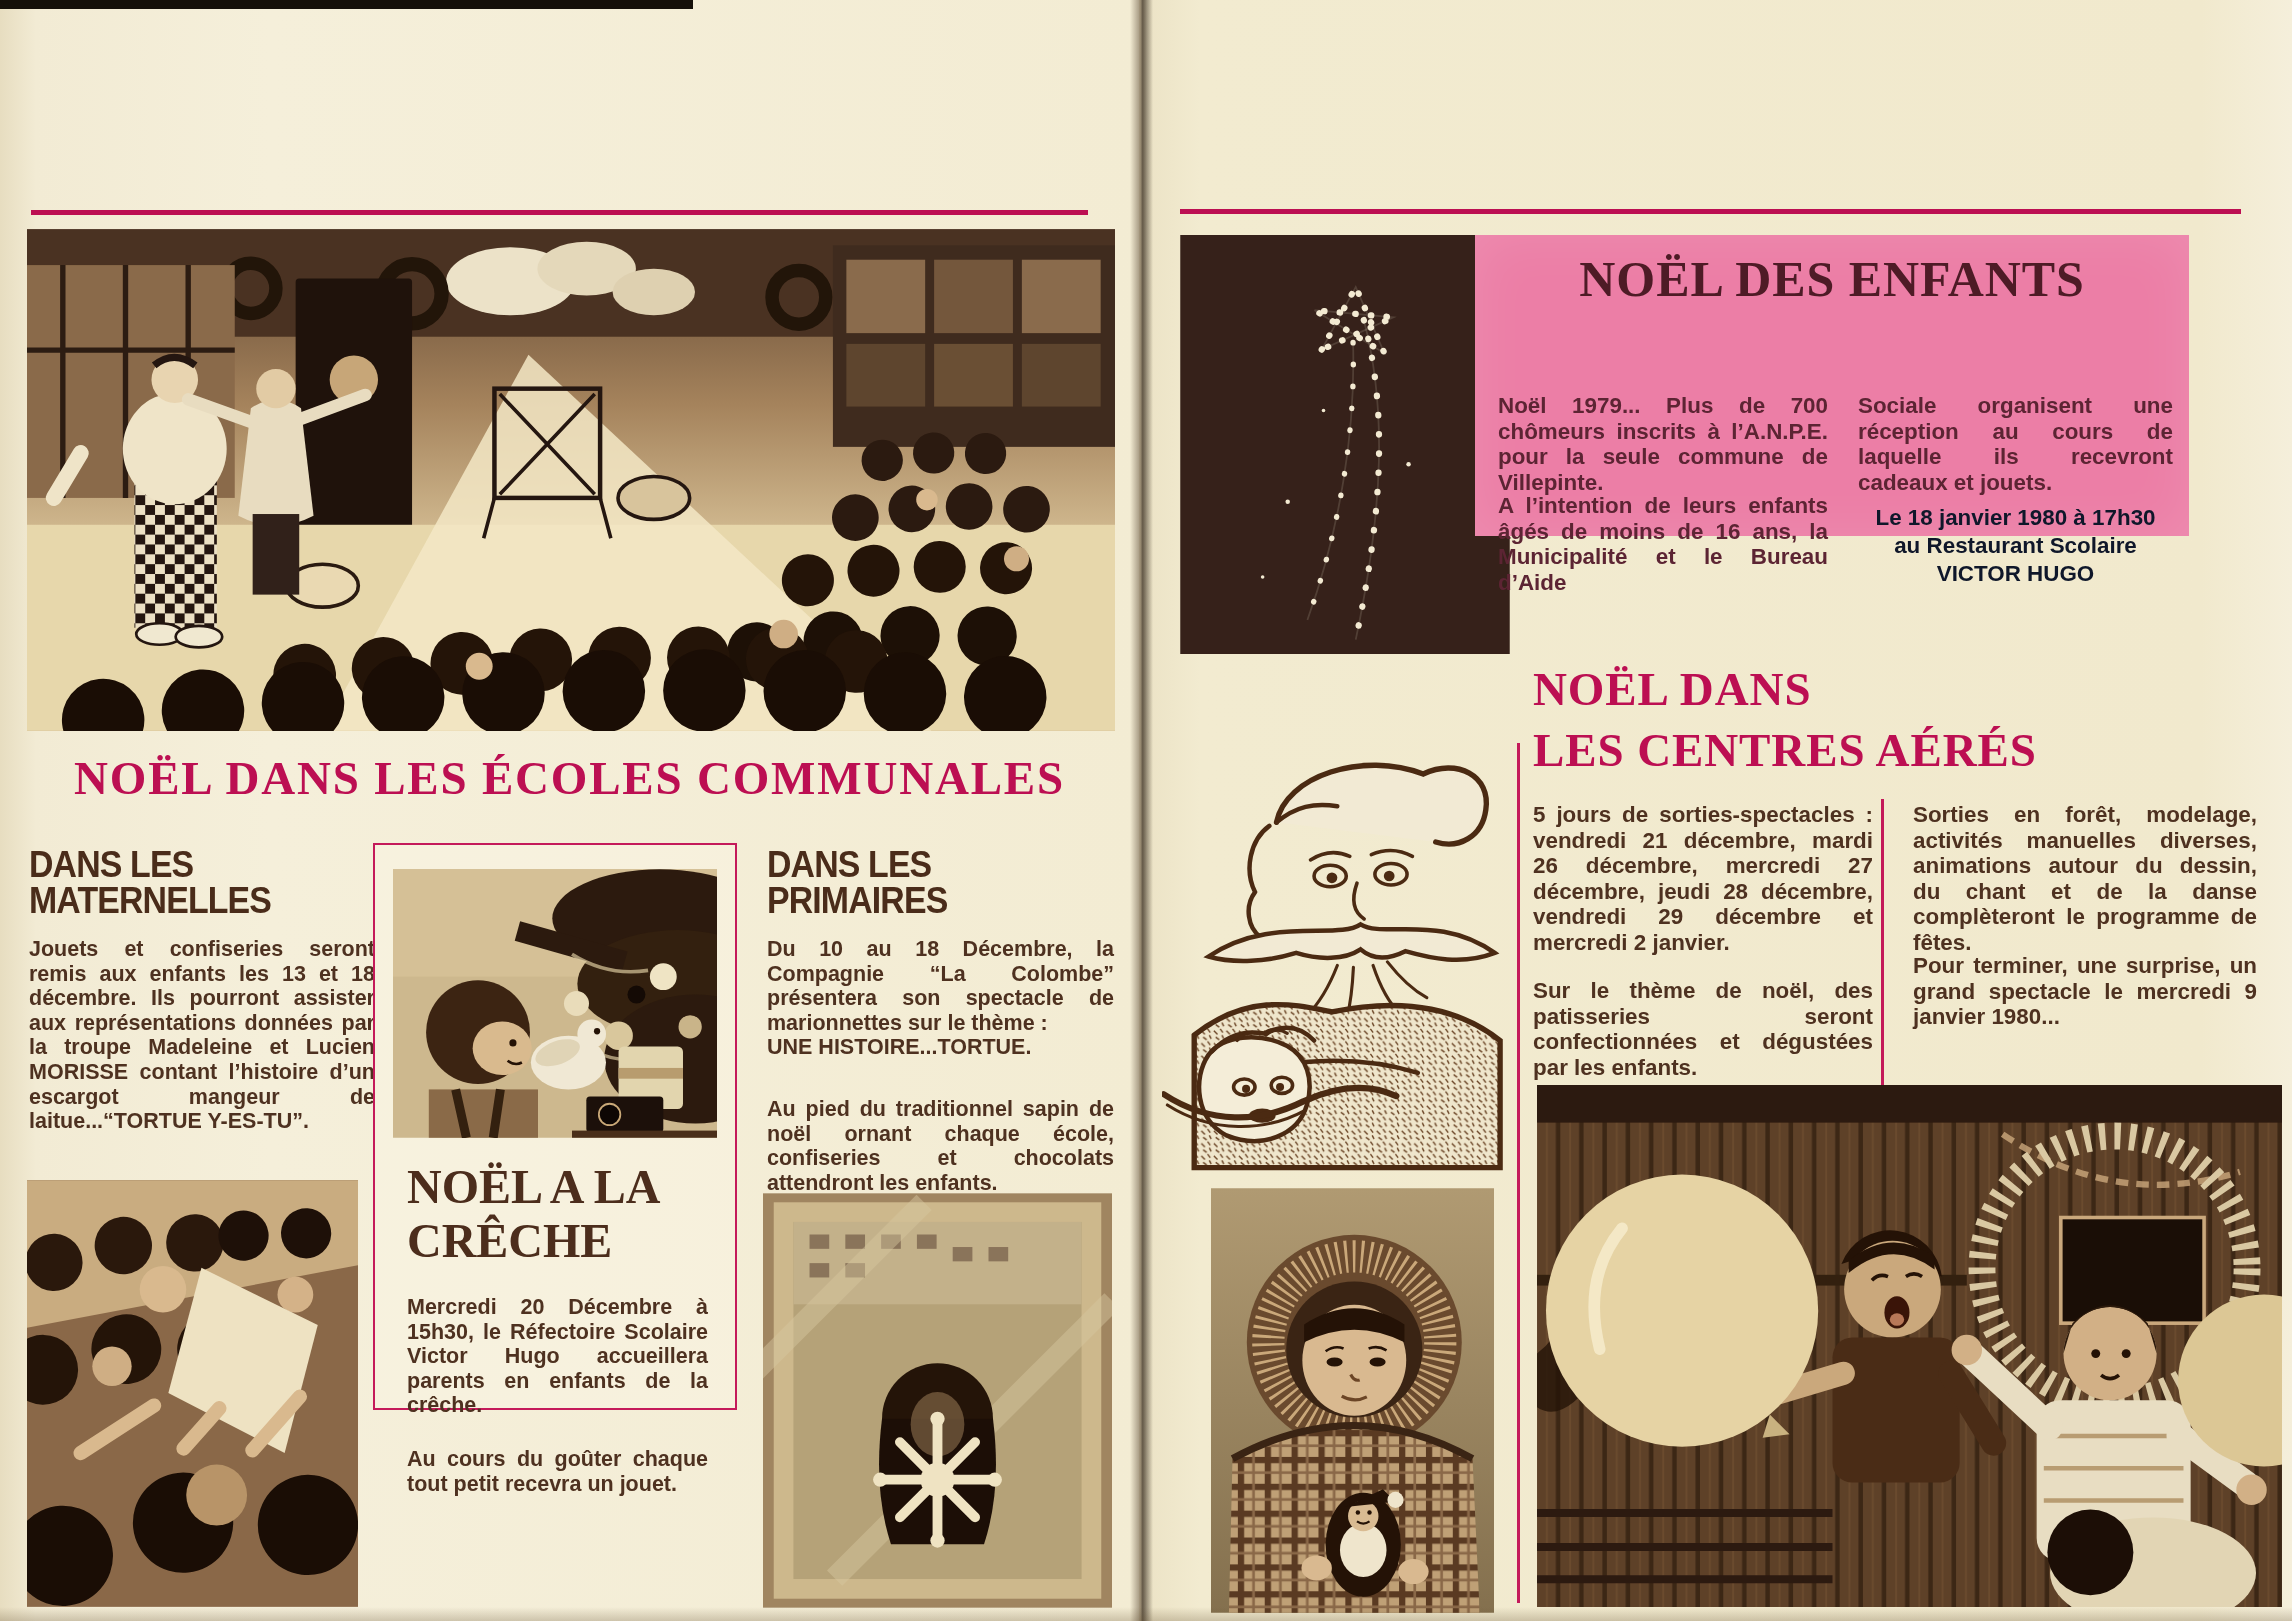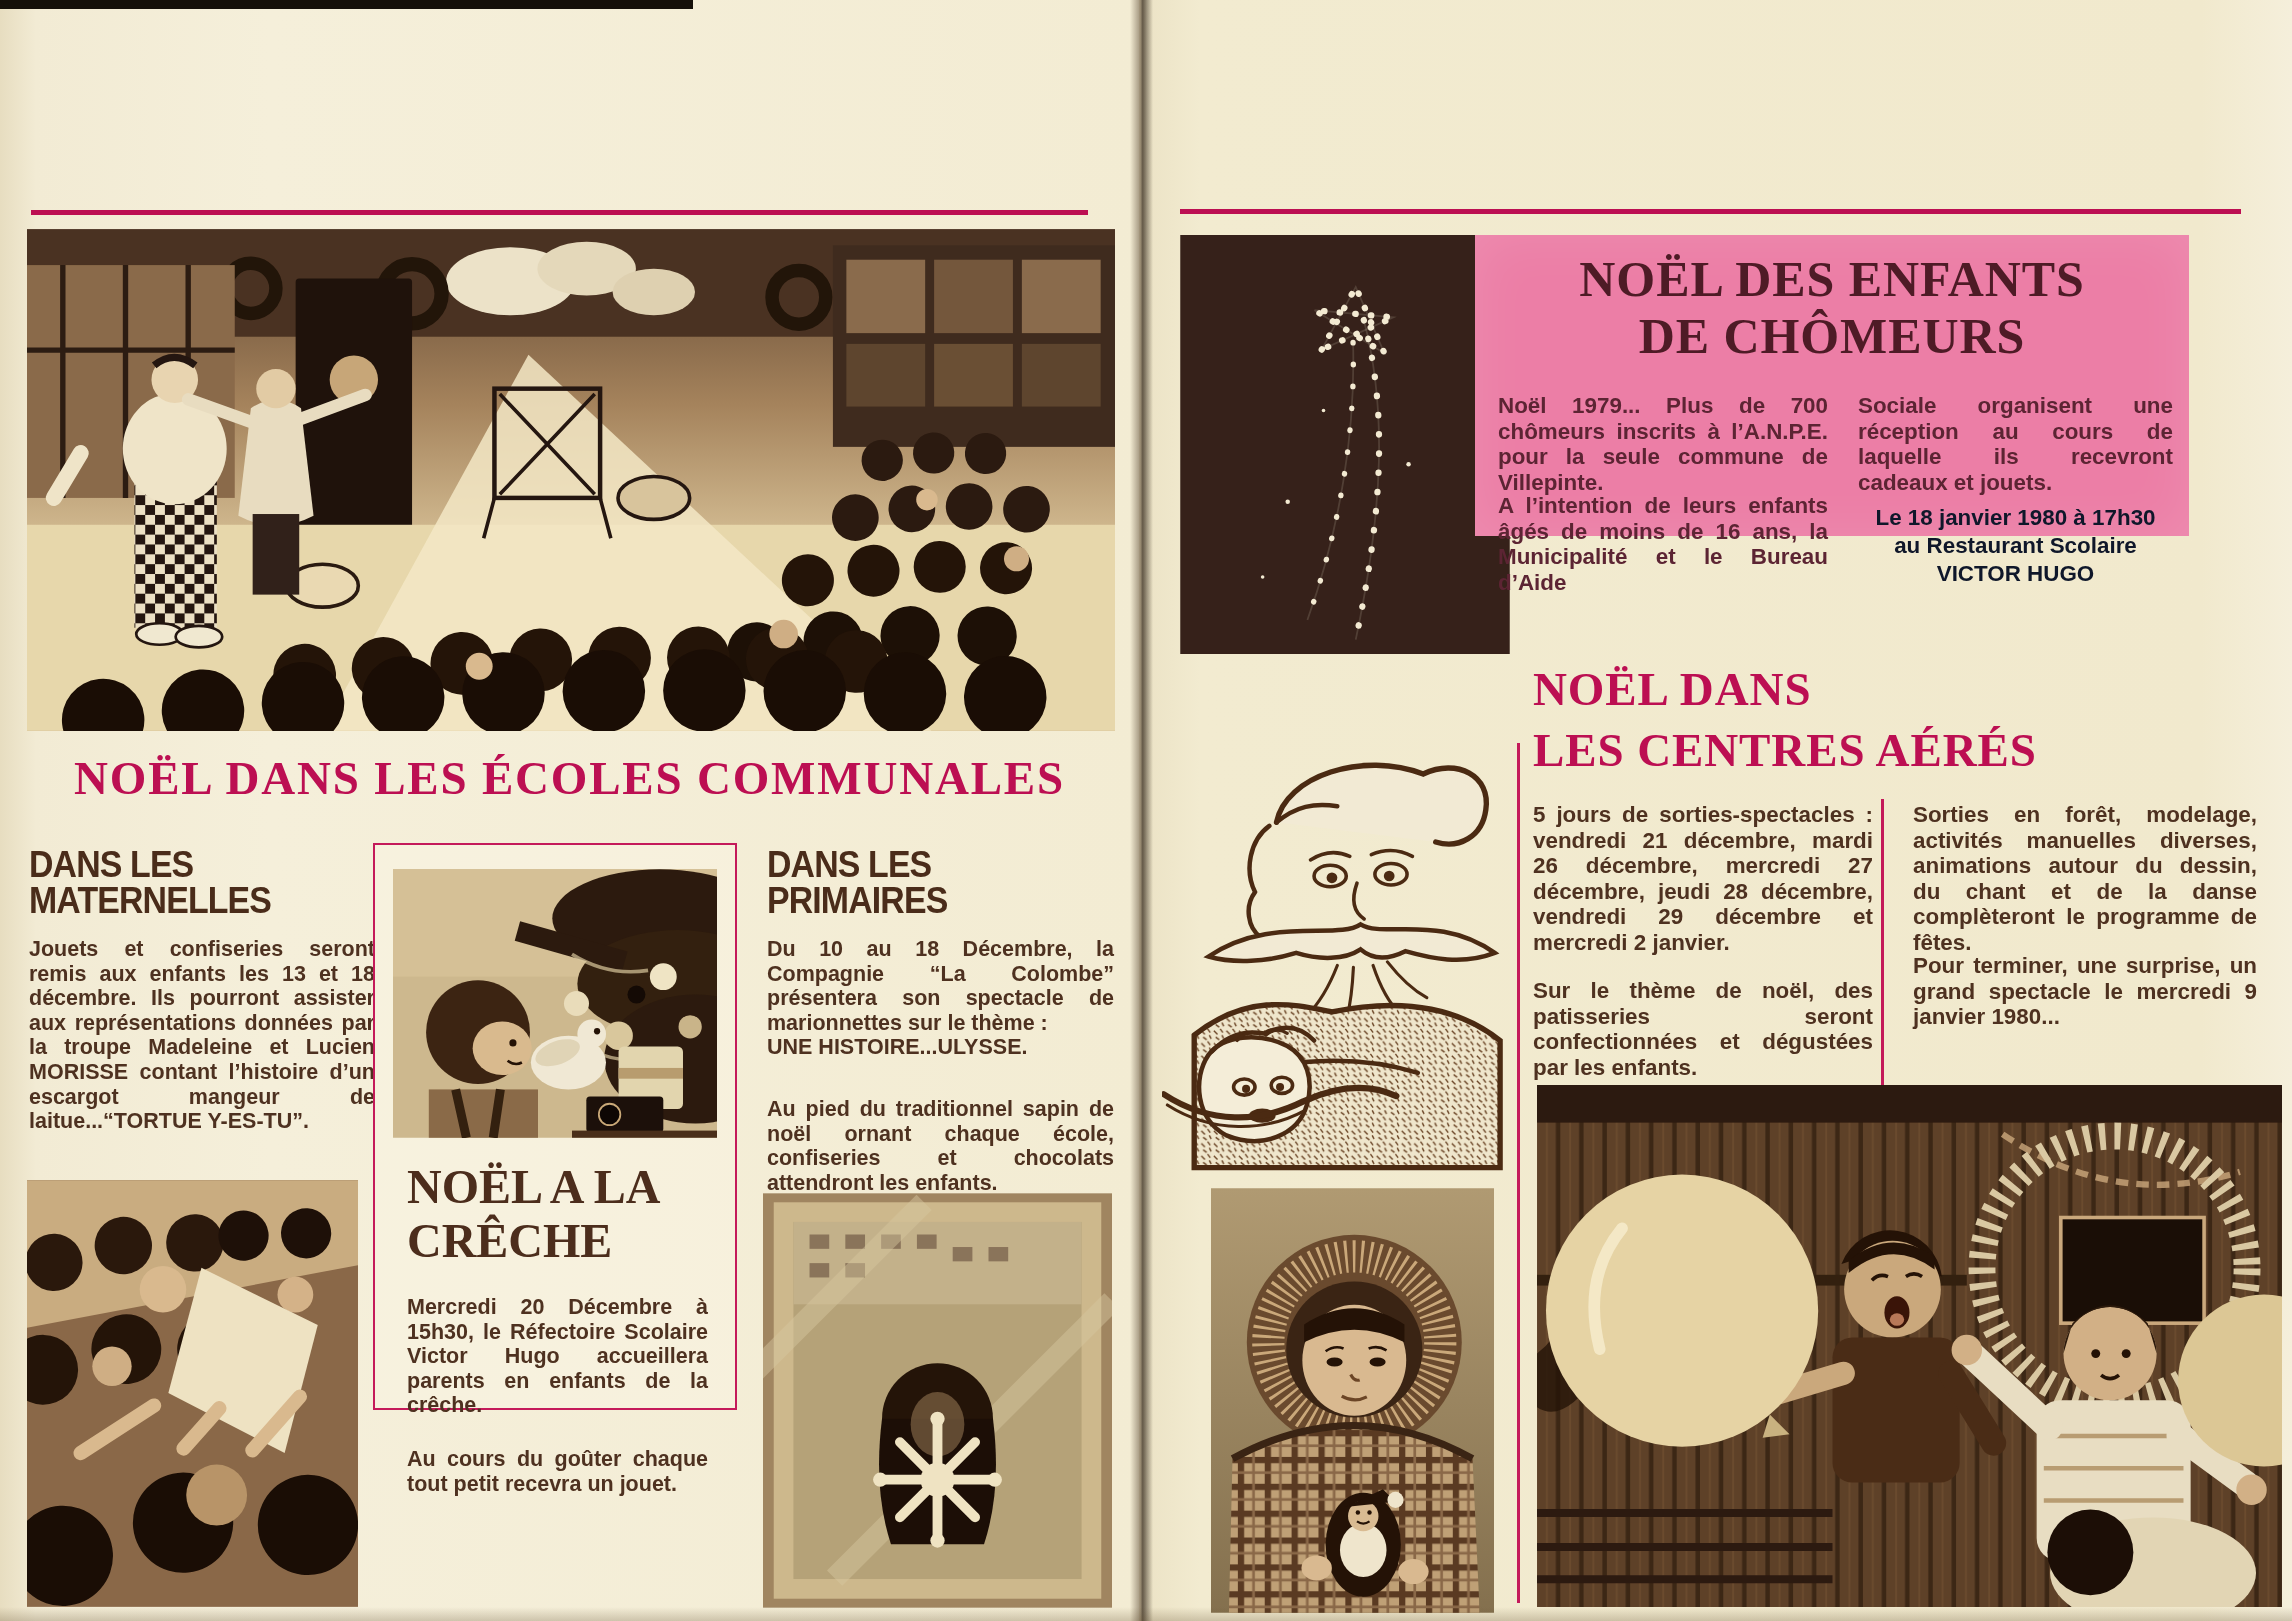--- a/index.html
+++ b/index.html
@@ -212,21 +212,21 @@
     <p class="abs p" style="left:32px;top:450px;width:301px;">Mercredi 20 Décembre à 15h30, le Réfectoire Scolaire Victor Hugo accueillera parents en enfants de la crêche.</p>
     <p class="abs p" style="left:32px;top:602px;width:301px;">Au cours du goûter chaque tout petit recevra un jouet.</p>
   </div>
 
   <div class="abs h-sans" style="left:767px;top:847px;">
     <span>DANS LES</span>
     <span>PRIMAIRES</span>
   </div>
   <p class="abs p" style="left:767px;top:937px;width:347px;">
     <span class="blockline">Du 10 au 18 Décembre, la Compagnie “La Colombe” présentera son spectacle de marionnettes sur le thème :</span>
-    <span class="blockline">UNE HISTOIRE...ULYSSE.</span>
+    <span class="blockline">UNE HISTOIRE...TORTUE.</span>
   </p>
   <p class="abs p" style="left:767px;top:1097px;width:347px;">Au pied du traditionnel sapin de noël ornant chaque école, confiseries et chocolats attendront les enfants.</p>
 
   <div class="abs photo" style="left:763px;top:1193px;width:349px;height:415px;">
     <svg width="349" height="415" viewBox="0 0 390 463">
       <rect width="390" height="463" fill="#a08560"></rect>
       <rect x="12" y="10" width="366" height="443" fill="#cdb88c"></rect>
       <rect x="34" y="32" width="322" height="399" fill="#b5a278"></rect>
       <rect x="34" y="32" width="322" height="92" fill="#c3b18a"></rect>
       <g fill="#8a745a">
@@ -279,21 +279,20 @@
           <circle cx="255" cy="256" r="2.5"></circle>
           <circle cx="92" cy="382" r="2"></circle>
           <circle cx="160" cy="196" r="2"></circle>
         </g>
     </svg>
   </div>
 
   <div class="abs pink-box" style="left:1475px;top:235px;width:714px;height:301px;">
     <div class="abs pink-title" style="left:0;top:16px;">
       <span>NOËL DES ENFANTS</span>
-      <span>DE CHÔMEURS</span>
     </div>
     <p class="abs pink-p" style="left:23px;top:158px;width:330px;">Noël 1979... Plus de 700 chômeurs inscrits à l’A.N.P.E. pour la seule commune de Villepinte.</p>
     <p class="abs pink-p" style="left:23px;top:258px;width:330px;">A l’intention de leurs enfants âgés de moins de 16 ans, la Municipalité et le Bureau d’Aide</p>
     <p class="abs pink-p" style="left:383px;top:158px;width:315px;">Sociale organisent une réception au cours de laquelle ils recevront cadeaux et jouets.</p>
     <div class="abs event-lines" style="left:383px;top:269px;width:315px;">
       <span>Le 18 janvier 1980 à 17h30</span>
       <span>au Restaurant Scolaire</span>
       <span>VICTOR HUGO</span>
     </div>
   </div>

